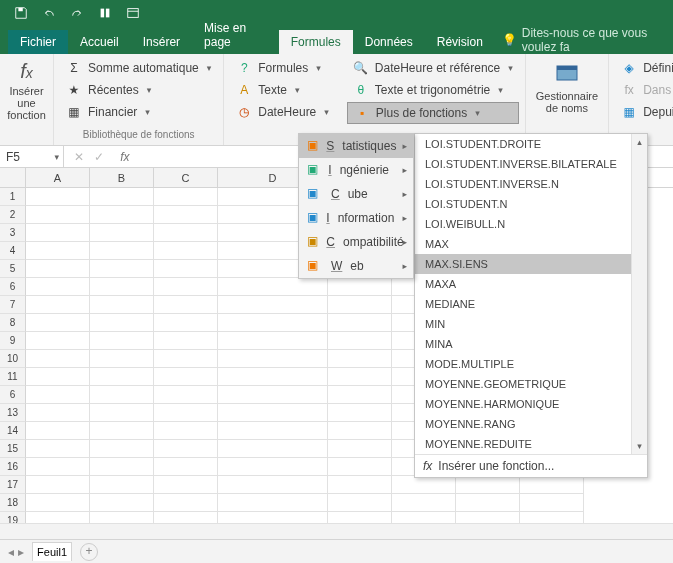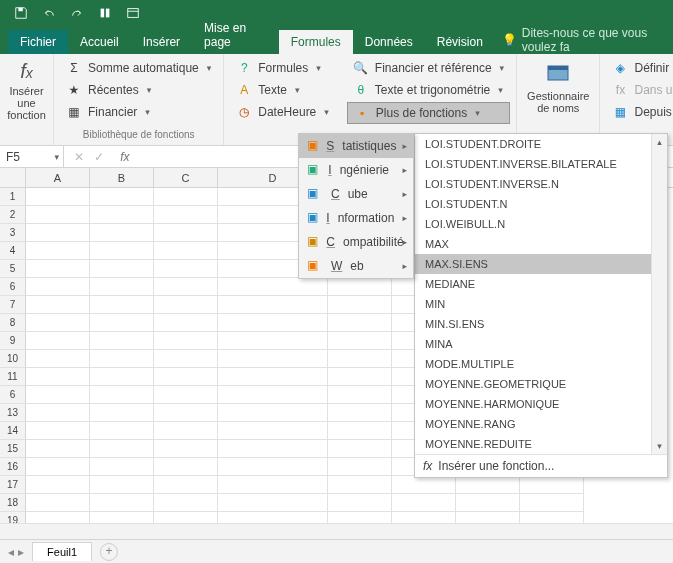--- a/index.html
+++ b/index.html
@@ -36,30 +36,30 @@
 .cells{flex:1;position:relative}
 .crow{display:flex;height:18px}
 .cell{border-right:1px solid #e1e1e1;border-bottom:1px solid #e1e1e1;height:18px}
 .selcell{position:absolute;border:2px solid #217346;pointer-events:none}
 .selcell::after{content:"";position:absolute;right:-3px;bottom:-3px;width:6px;height:6px;background:#217346}
 .submenu{position:absolute;background:#f3f3f3;border:1px solid #c6c6c6;box-shadow:2px 2px 4px rgba(0,0,0,0.2);z-index:10}
 .smitem{display:flex;align-items:center;gap:8px;padding:4px 24px 4px 8px;cursor:pointer;font-size:12px;color:#444;position:relative}
 .smitem.hover{background:#c6c6c6}
 .smitem .ic{width:16px;height:16px}
 .smitem .arr{position:absolute;right:6px;font-size:9px;color:#666}
-.funcmenu{position:absolute;background:#fff;border:1px solid #c6c6c6;box-shadow:2px 2px 4px rgba(0,0,0,0.2);z-index:9;width:254px}
+.funcmenu{position:absolute;background:#fff;border:1px solid #c6c6c6;box-shadow:2px 2px 4px rgba(0,0,0,0.2);z-index:9;width:234px}
 .fmlist{max-height:370px;overflow:hidden;position:relative}
 .fmitem{padding:4px 10px;cursor:pointer;font-size:11px;color:#444}
 .fmitem.hover{background:#c6c6c6}
 .fmsb{position:absolute;right:0;top:0;width:16px;height:100%;background:#f3f3f3;border-left:1px solid #e1e1e1}
 .fmsb .up,.fmsb .dn{height:16px;text-align:center;font-size:9px;color:#666;line-height:16px}
 .fmfoot{border-top:1px solid #e1e1e1;padding:4px 8px;display:flex;align-items:center;gap:6px;font-size:11px;color:#444}
 .sheetbar{position:absolute;bottom:0;left:0;right:0;height:24px;border-top:1px solid #d4d4d4;background:#f3f3f3;display:flex;align-items:center}
 .sbnav{display:flex;gap:4px;padding:0 8px;color:#888}
-.sheet{padding:3px 14px;background:#fff;border:1px solid #d4d4d4;border-bottom:none;font-size:11px}
+.sheet{padding:3px 4px;background:#fff;border:1px solid #d4d4d4;border-bottom:none;font-size:11px}
 .addsheet{width:18px;height:18px;border:1px solid #ccc;border-radius:50%;text-align:center;line-height:15px;margin-left:8px;color:#888}
 .hscroll{position:absolute;bottom:24px;left:0;right:0;height:16px;background:#f3f3f3;border-top:1px solid #e1e1e1}
 .drop{font-size:9px;color:#666;margin-left:2px}
 </style>
 </head>
 <body>
 
 <div class="titlebar">
   <div class="qat">
     <span><svg viewBox="0 0 16 16">
@@ -142,21 +142,21 @@
           <span>DateHeure</span>
           <span class="drop">▾</span>
         </div>
     </div>
     <div></div>
   </div>
   <div class="rgroup" style="flex:0 0 152px">
     <div class="rlist">
       <div class="ritem">
           <span class="ic" style="color:#28c">🔍</span>
-          <span>Financier et référence</span>
+          <span>DateHeure et référence</span>
           <span class="drop">▾</span>
         </div>
       <div class="ritem">
           <span class="ic" style="color:#2a7">θ</span>
           <span>Texte et trigonométrie</span>
           <span class="drop">▾</span>
         </div>
       <div class="ritem active">
           <span class="ic" style="color:#e70">▪</span>
           <span>Plus de fonctions</span>
@@ -461,23 +461,23 @@
 
 <div class="funcmenu" style="left:414px;top:133px">
   <div class="fmlist" id="fmlist">
     <div class="fmitem">LOI.STUDENT.DROITE</div>
       <div class="fmitem">LOI.STUDENT.INVERSE.BILATERALE</div>
       <div class="fmitem">LOI.STUDENT.INVERSE.N</div>
       <div class="fmitem">LOI.STUDENT.N</div>
       <div class="fmitem">LOI.WEIBULL.N</div>
       <div class="fmitem">MAX</div>
       <div class="fmitem hover">MAX.SI.ENS</div>
+      <div class="fmitem">MAXA</div>
       <div class="fmitem">MEDIANE</div>
       <div class="fmitem">MIN</div>
-      <div class="fmitem">MIN.SI.ENS</div>
       <div class="fmitem">MINA</div>
       <div class="fmitem">MODE.MULTIPLE</div>
       <div class="fmitem">MOYENNE.GEOMETRIQUE</div>
       <div class="fmitem">MOYENNE.HARMONIQUE</div>
       <div class="fmitem">MOYENNE.RANG</div>
       <div class="fmitem">MOYENNE.REDUITE</div>
       <div class="fmsb">
       <div class="up">▴</div>
       <div class="dn" style="position:absolute;bottom:0;width:100%">▾</div>
     </div>

